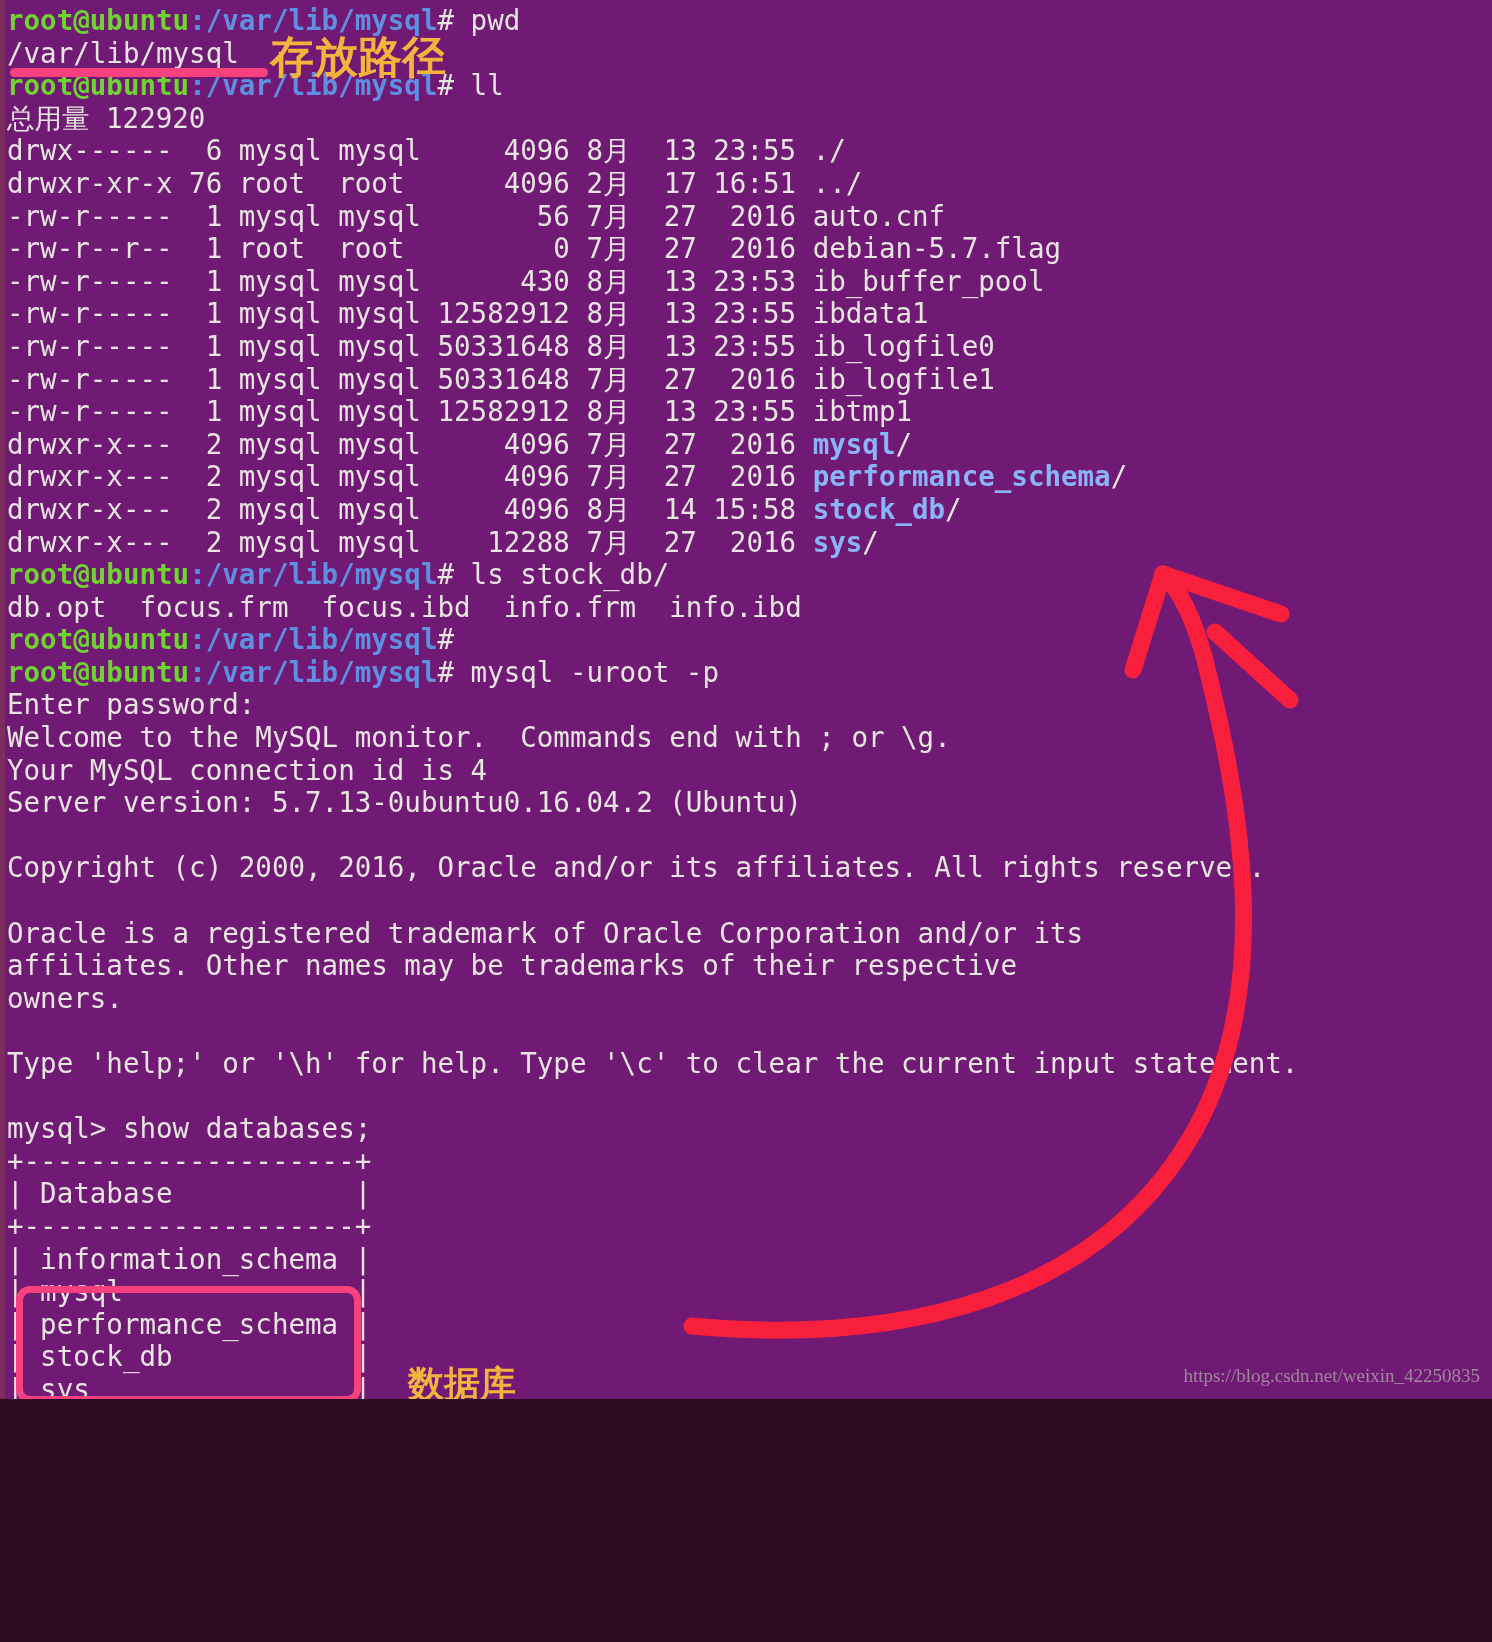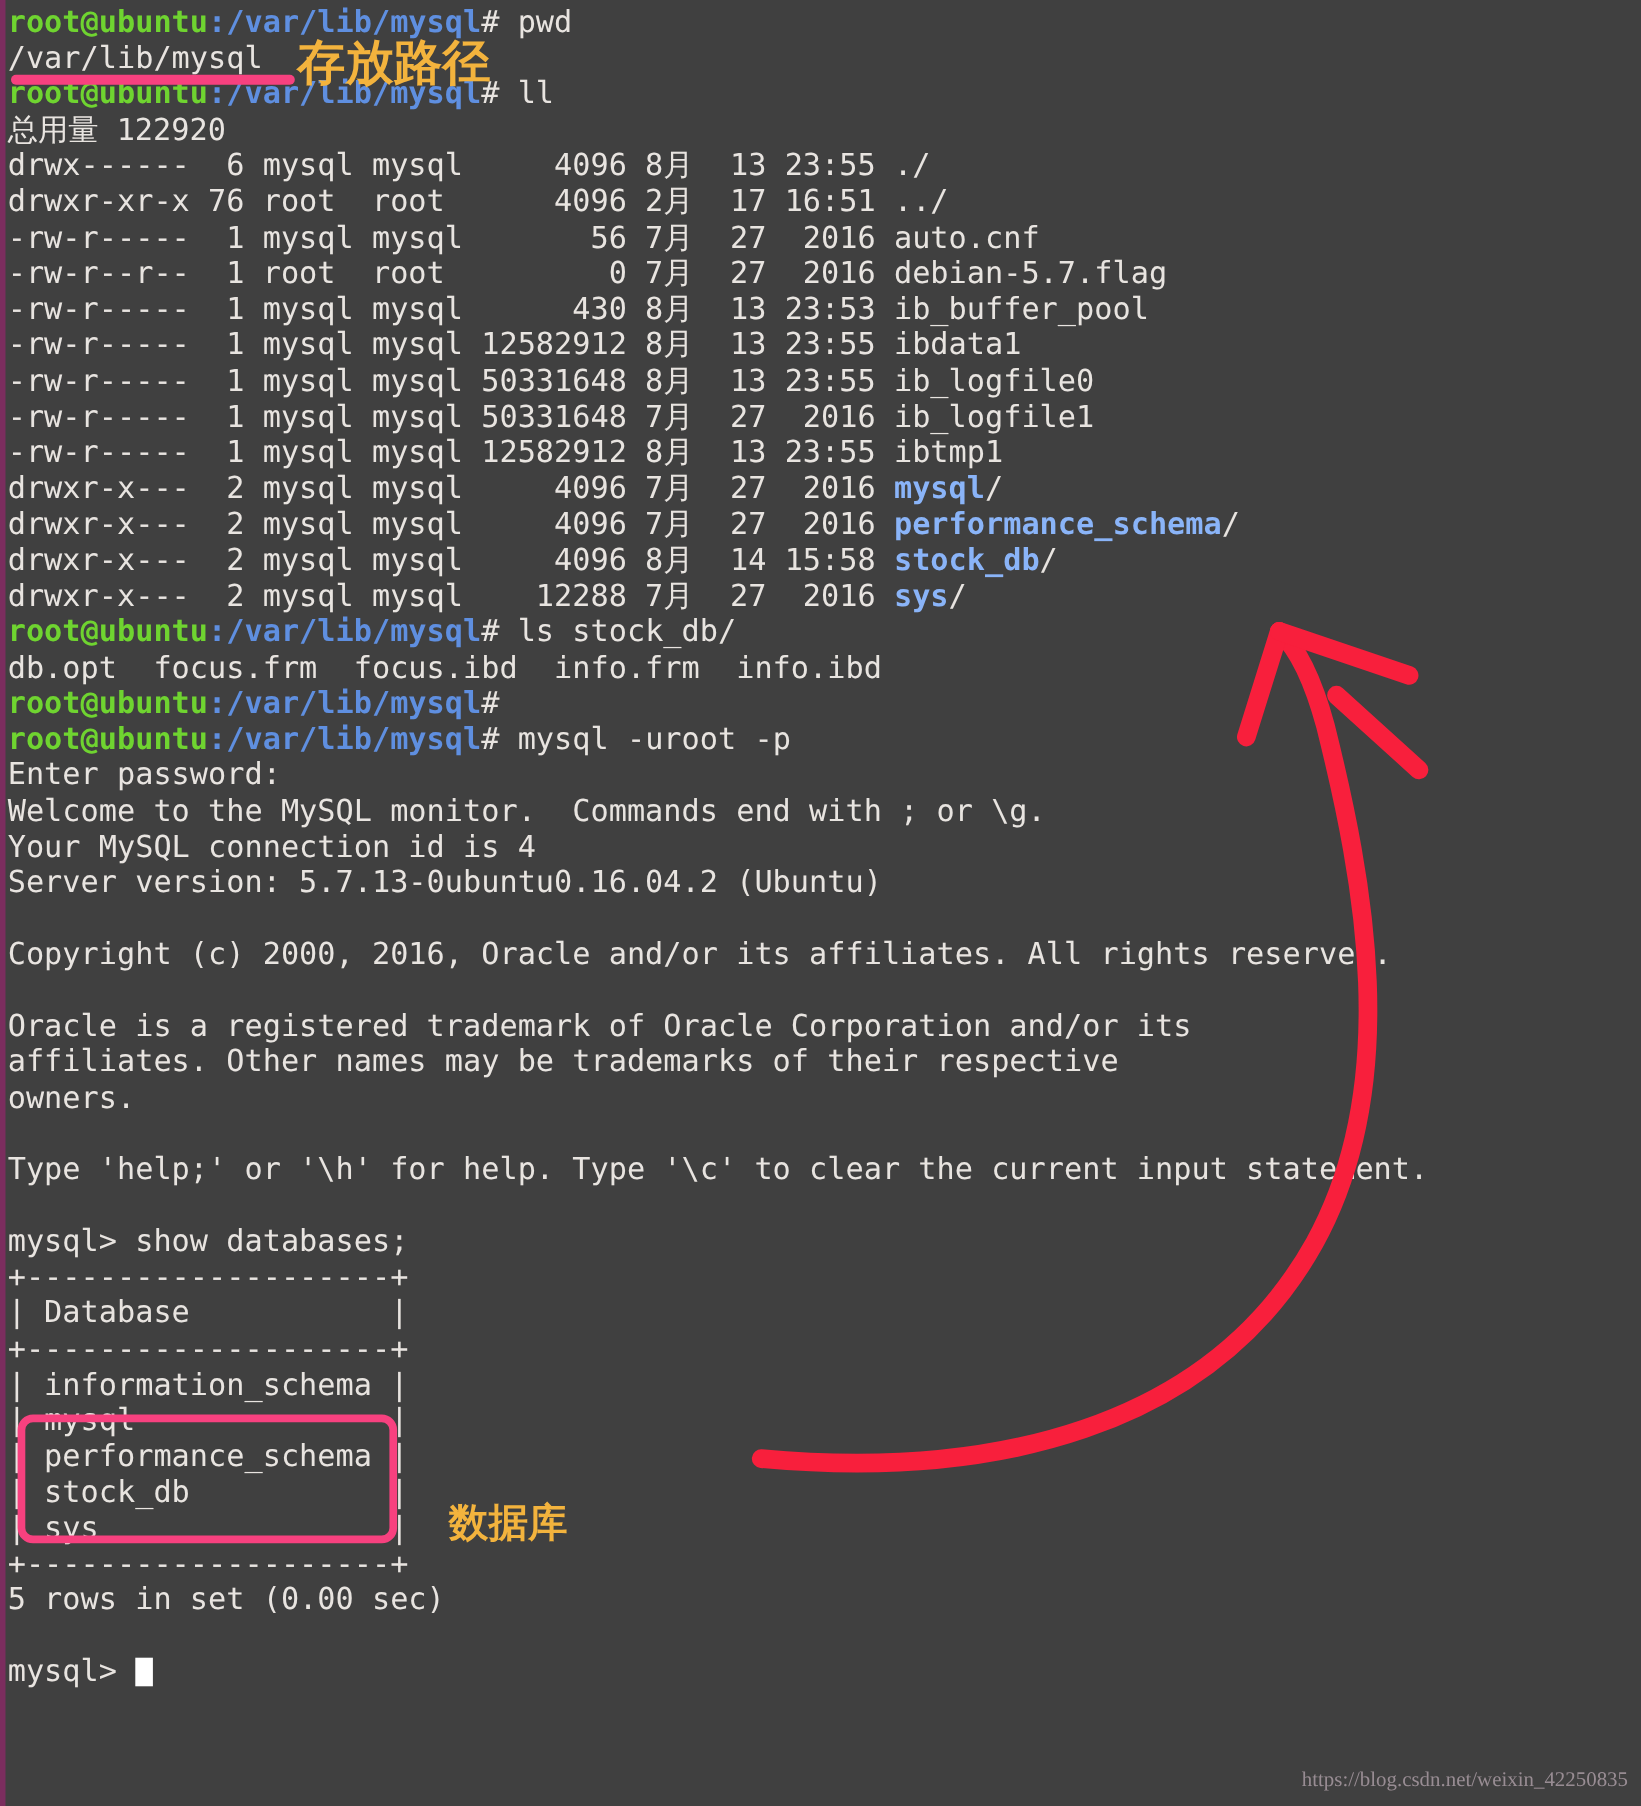--- a/index.html
+++ b/index.html
@@ -3,22 +3,22 @@
 <meta charset="utf-8">
 <style>
   html, body {
     margin: 0;
     padding: 0;
     background: #2d0a1f;
   }
   #screen {
     position: relative;
     width: 1492px;
-    height: 1642px;
-    background: #404040;
+    height: 1399px;
+    background: #701a75;
     overflow: hidden;
     font-family: "DejaVu Sans Mono", "Liberation Mono", monospace;
   }
   
   #left-edge {
     position: absolute;
     left: 0; top: 0;
     width: 5px; height: 100%;
     background: #7b2d5e;
   }

